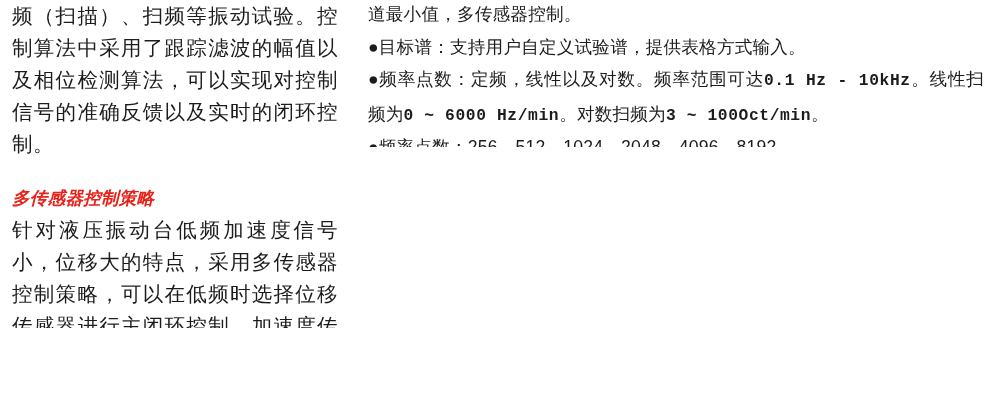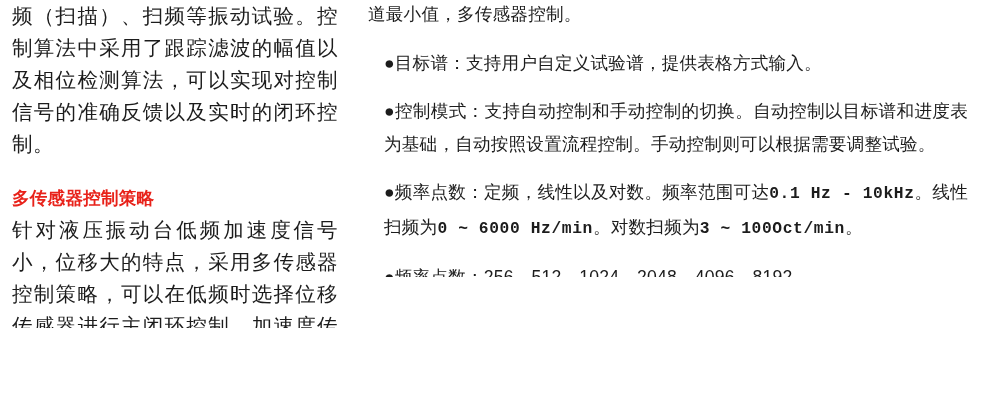--- a/index.html
+++ b/index.html
@@ -41,20 +41,21 @@
   .clip-top {
     margin-top: -34px;
   }
   .heading-red {
     color: #e8221a;
     font-size: 17.5px;
     line-height: 24px;
     font-weight: bold;
     margin: 26px 0 4px 0;
     letter-spacing: 0.3px;
+    font-style: italic;
   }
   
   .col-right {
     width: 640px;
     padding: 0 16px 0 8px;
     overflow: hidden;
     position: relative;
   }
   .r-line {
     font-size: 17.6px;
@@ -66,21 +67,21 @@
     letter-spacing: 0.2px;
   }
   .r-first {
     margin-top: -2px;
   }
   .bullet-item {
     font-size: 17.6px;
     line-height: 32.6px;
     text-align: justify;
     text-justify: inter-ideograph;
-    margin: 16px;
+    margin: 0;
     color: #1c1c1c;
     letter-spacing: 0.2px;
   }
   .mono-run {
     font-family: "Liberation Mono", monospace;
     font-size: 16.3px;
     letter-spacing: 0.6px;
     font-weight: bold;
   }
   .cut-bottom {
@@ -104,21 +105,20 @@
     <p class="para">针对液压振动台低频加速度信号小，位移大的特点，采用多传感器控制策略，可以在低频时选择位移传感器进行主闭环控制，加速度传感器做测量。进入较高频率范围的时候，可以根据设置的切换频率，自动切换到以加速度</p>
   </div>
 
   <div class="col-right">
     <p class="r-line r-first">道最小值，多传感器控制。</p>
 
     <p class="bullet-item">●目标谱：支持用户自定义试验谱，提供表格方式输入。</p>
 
 
 
-    <p class="bullet-item">●控制模式：支持自动控制和手动控制的切换。自动控制以目标谱和进度表为基础，自动按照设置流程控制。手动控制则可以根据需要调整试验。</p>
 
 
 
     <p class="bullet-item"><span>●频率点数：定频，线性以及对数。频率范围可达</span><span class="mono-run">0.1 Hz - 10k</span><span class="mono-run">Hz</span><span>。线性扫频为</span><span class="mono-run">0 ~ 6000 Hz/min</span><span>。对数扫频为</span><span class="mono-run">3 ~ 100</span><span class="mono-run">Oct/min</span><span>。</span></p>
 
     <div class="cut-bottom">
       <p class="bullet-item">●频率点数：256，512，1024，2048，4096，8192</p>
     </div>
   </div>
 

